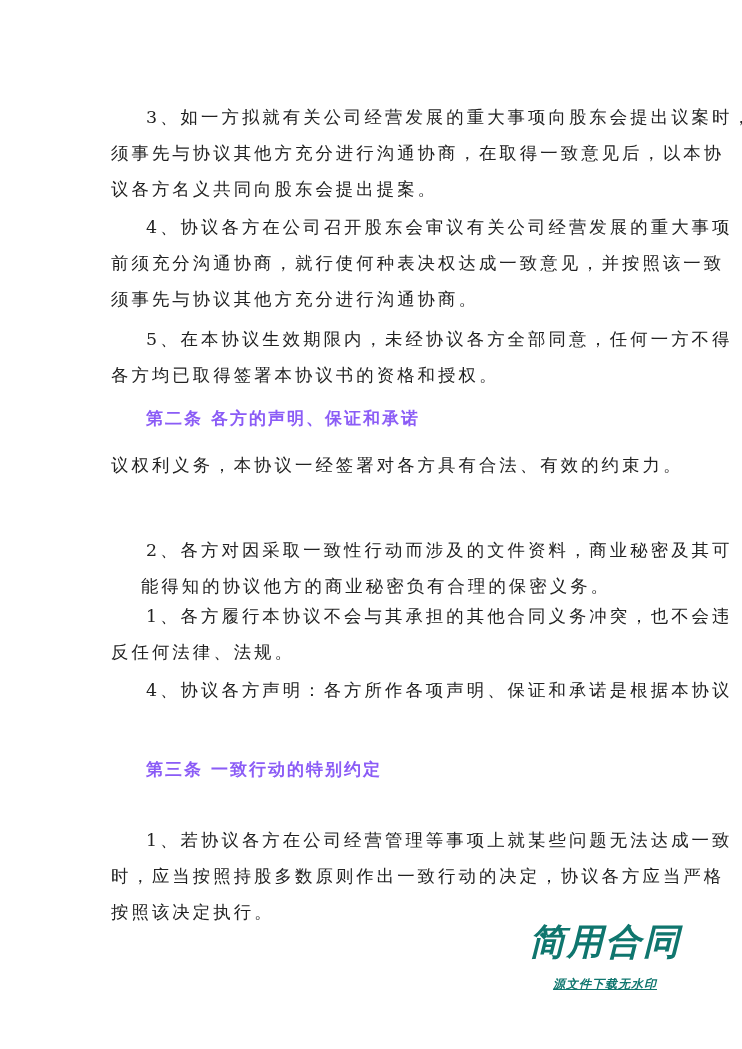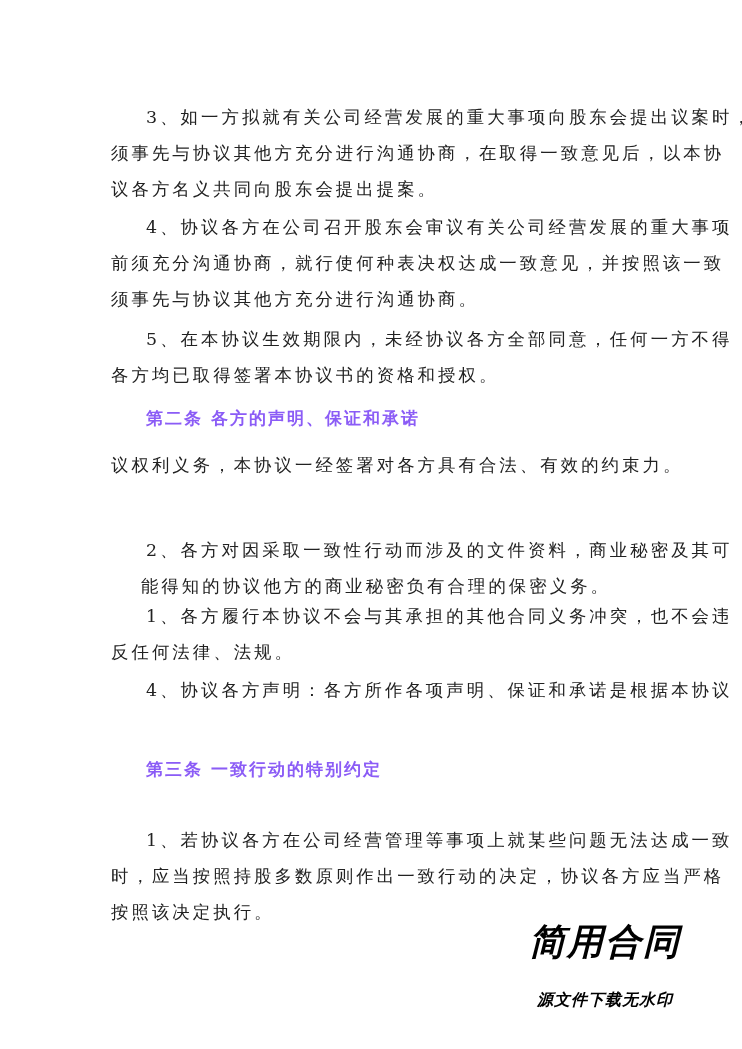--- a/index.html
+++ b/index.html
@@ -18,25 +18,25 @@
     }
     .line { display: block; height: 36px; }
     .indent { padding-left: 35px; }
     .heading {
       position: absolute; left: 146px;
       font-family: "DejaVu Sans", "Liberation Sans", sans-serif;
       font-weight: bold; font-size: 17px; letter-spacing: 2px; color: #8b5cf6;
     }
     .watermark {
       position: absolute; left: 510px; top: 920px; width: 190px;
-      color: #000000; font-family: "DejaVu Sans", sans-serif; font-weight: bold;
+      color: #0f766e; font-family: "DejaVu Sans", sans-serif; font-weight: bold;
       font-style: italic; text-align: center;
     }
     .wm-main { font-size: 36px; letter-spacing: 2px; line-height: 44px; }
-    .wm-sub { font-size: 16px; letter-spacing: 1px; line-height: 28px; margin-top: 22px; }
+    .wm-sub { font-size: 12px; letter-spacing: 1px; line-height: 28px; margin-top: 6px; text-decoration: underline; }
   </style>
 </head>
 <body>
 
 <div class="page">
 
   <div class="para" style="top:99px;">
     <span class="line indent">3、如一方拟就有关公司经营发展的重大事项向股东会提出议案时，</span>
     <span class="line">须事先与协议其他方充分进行沟通协商，在取得一致意见后，以本协</span>
     <span class="line">议各方名义共同向股东会提出提案。</span>

